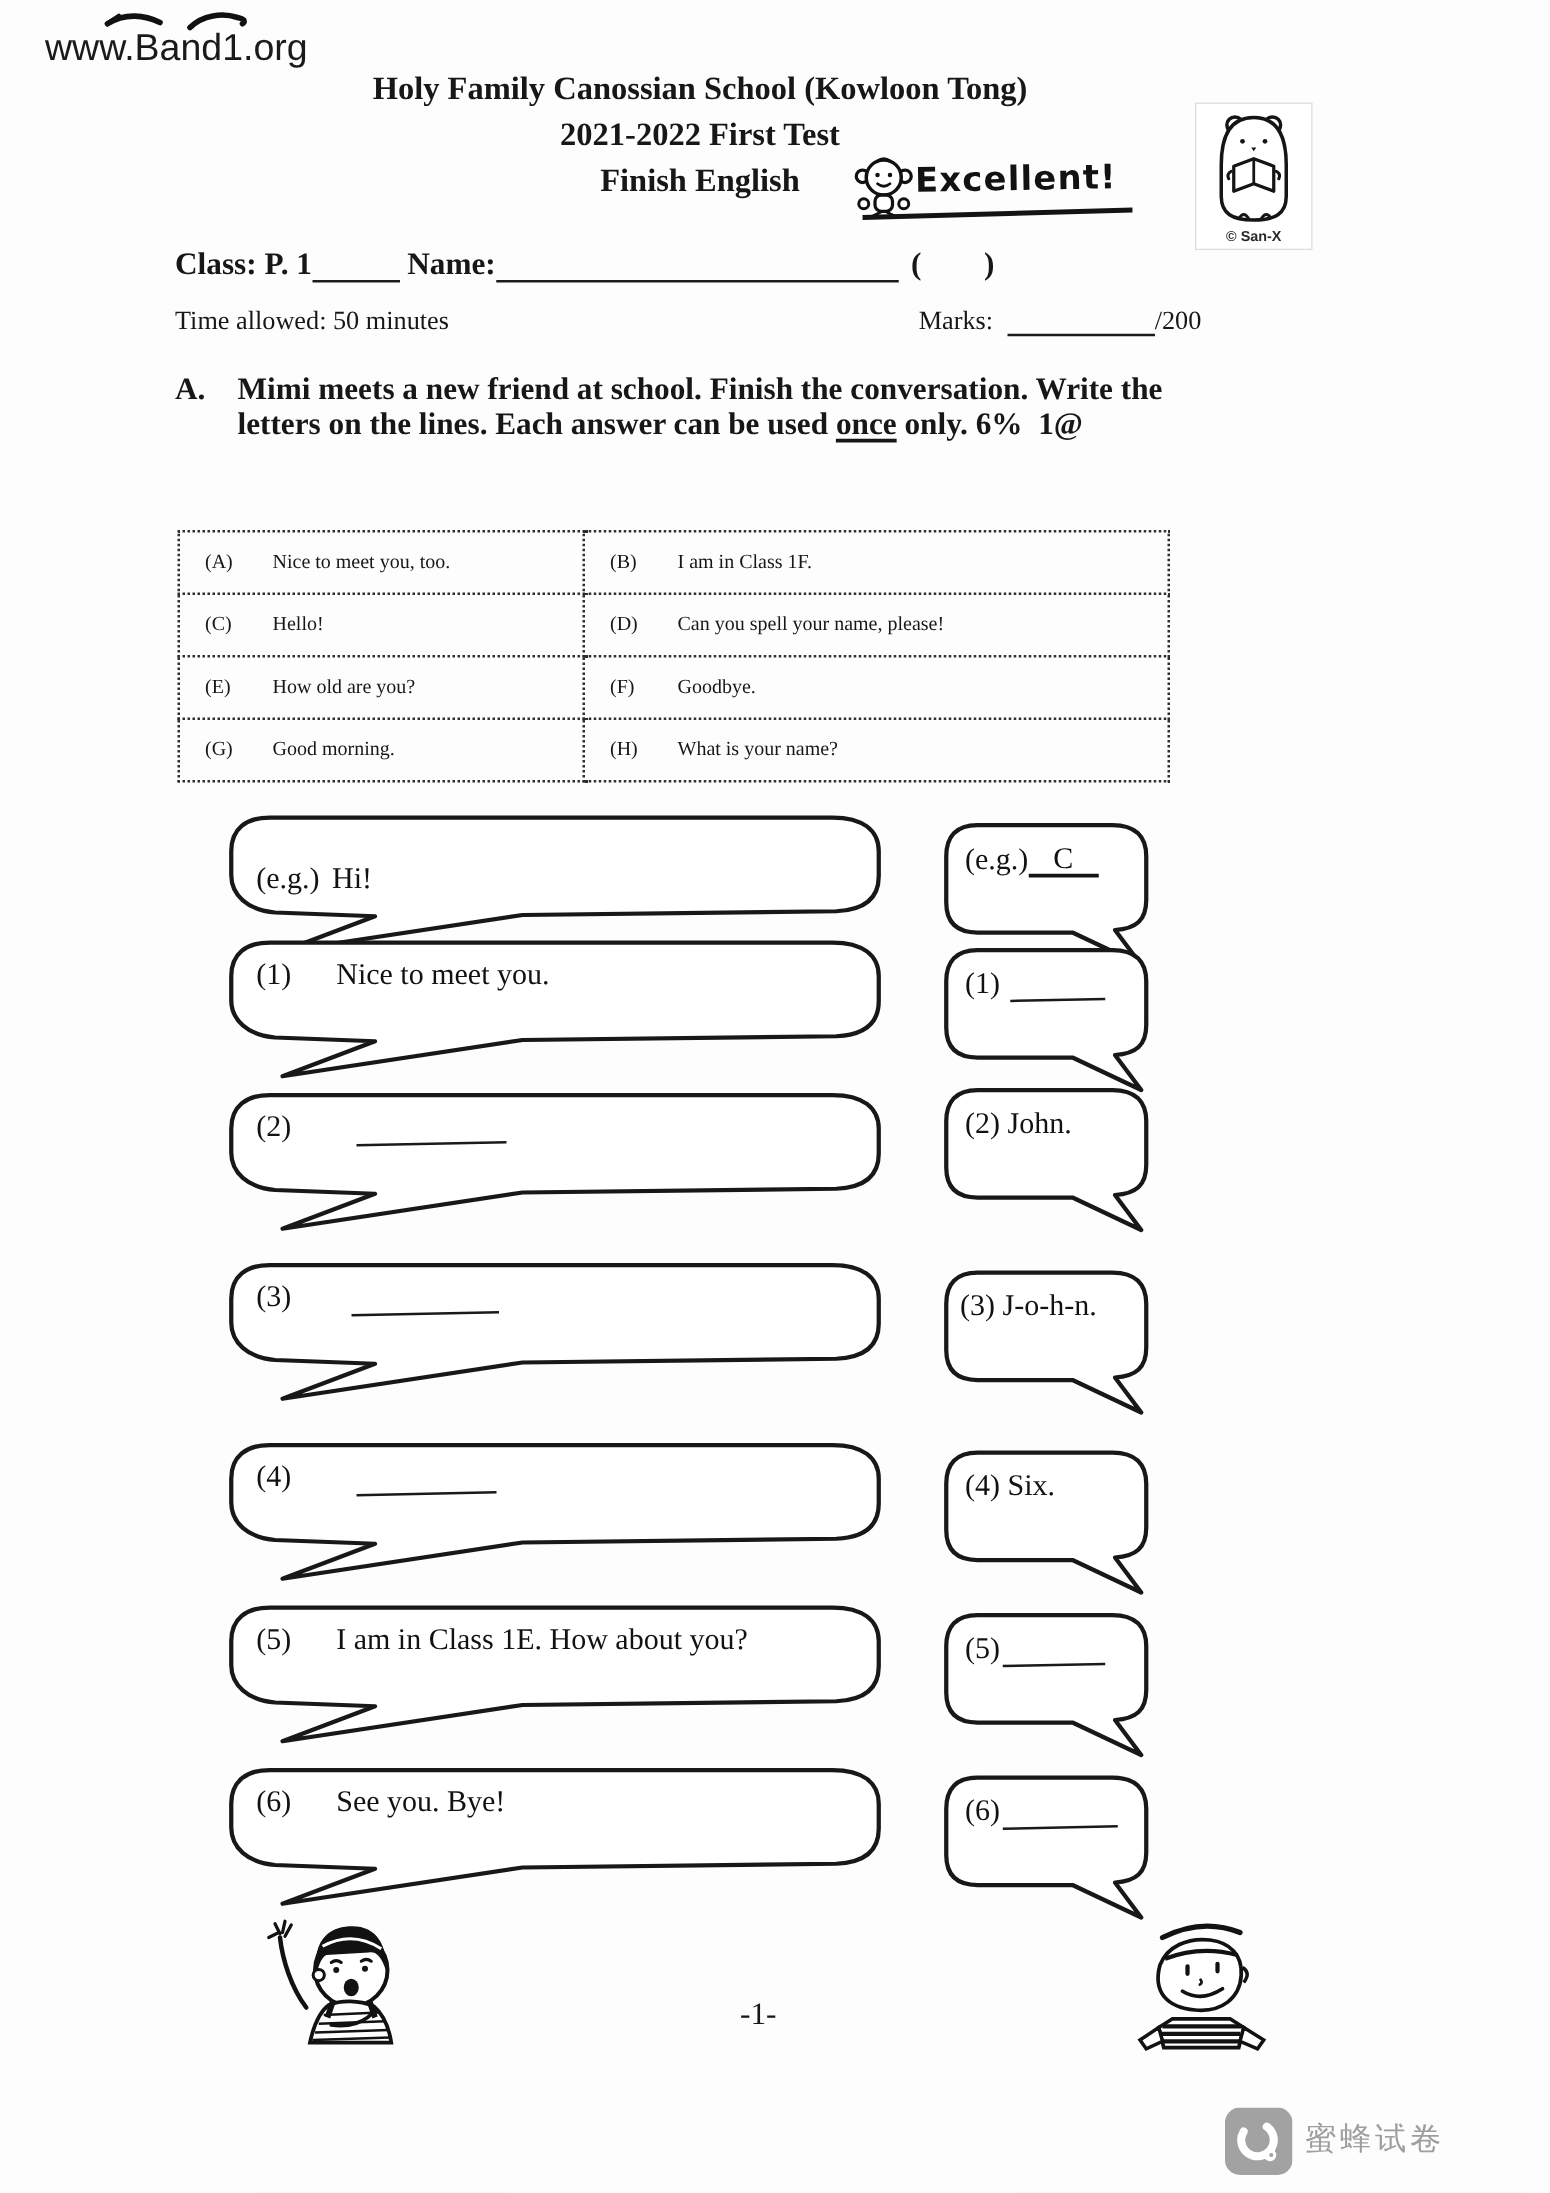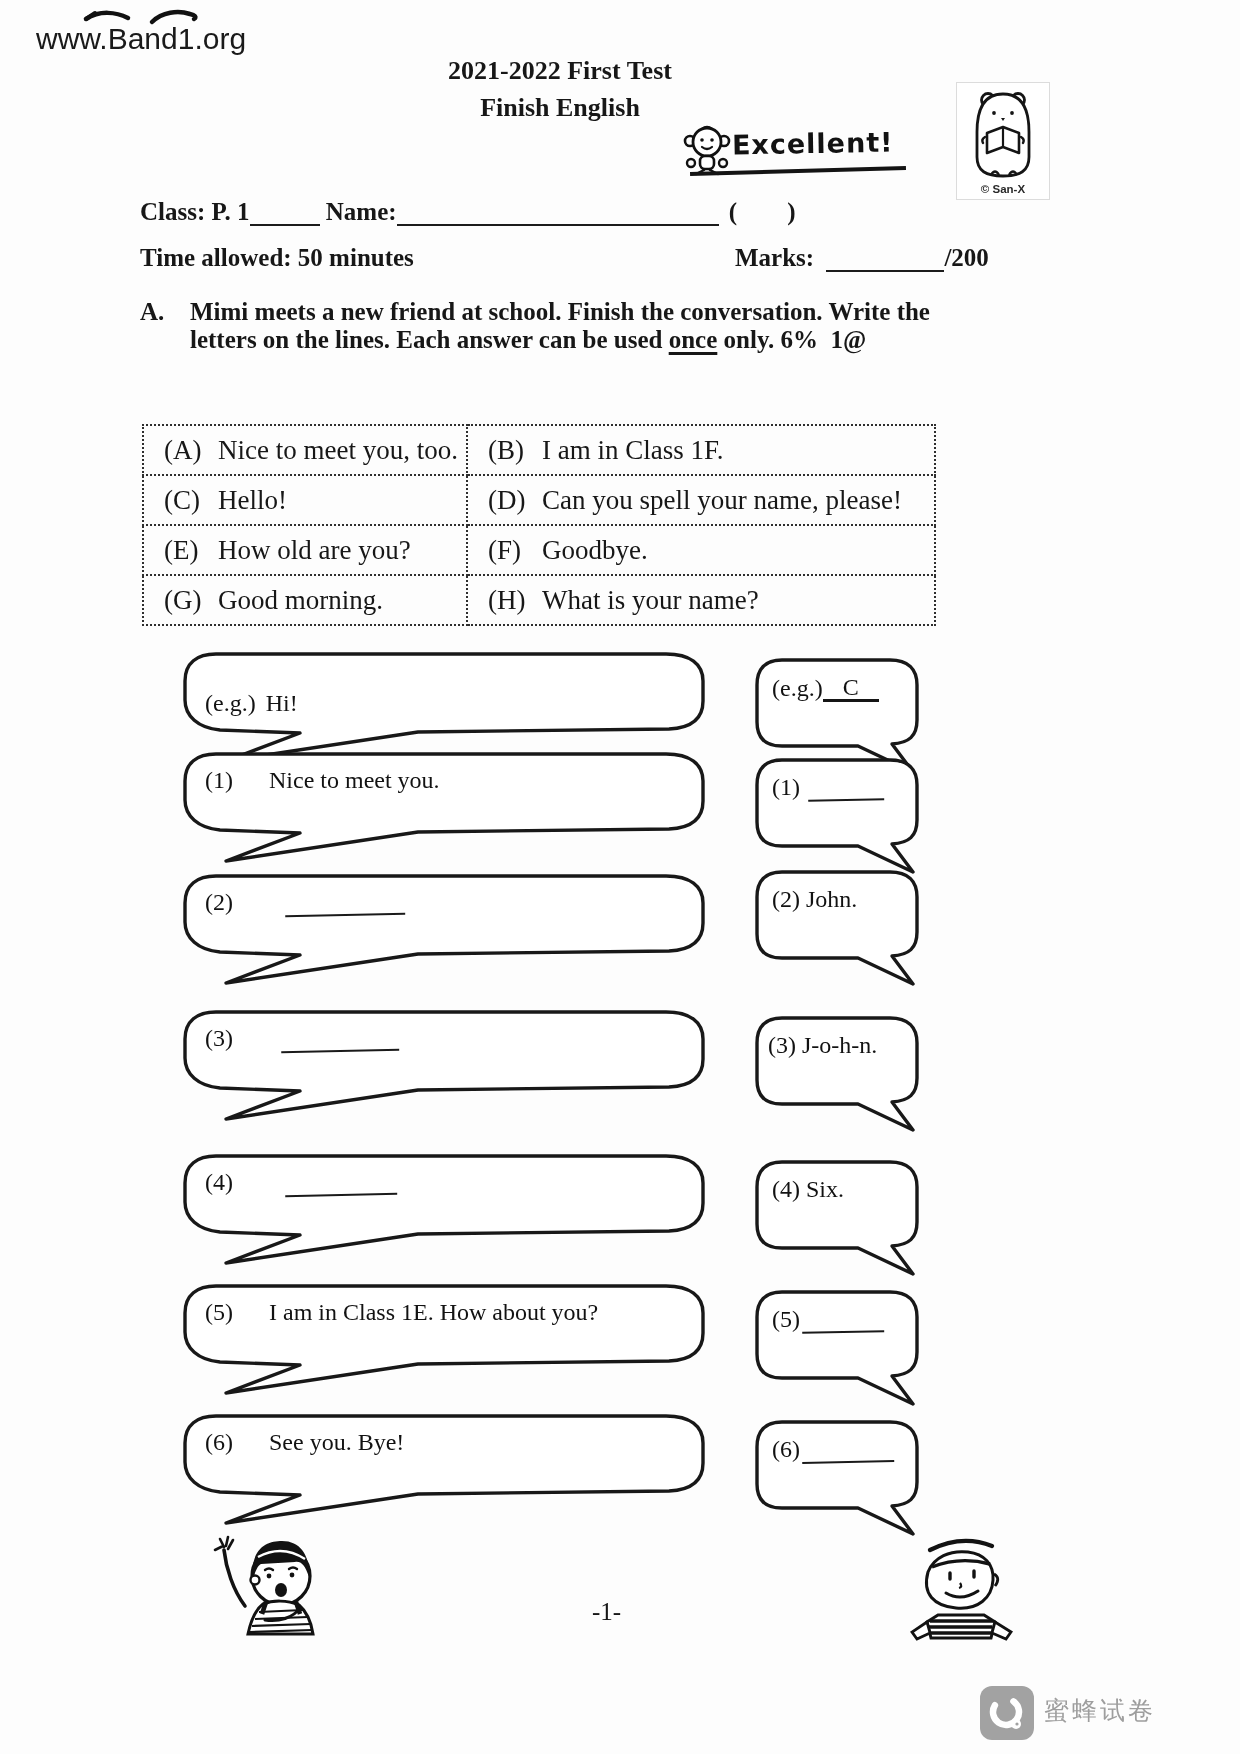--- a/index.html
+++ b/index.html
@@ -18,30 +18,30 @@
 
   .stamp { left:682px; top:122px; width:230px; height:60px; }
   .stamp-label { position:absolute; left:50px; top:6px; font-size:27px; font-weight:bold;
     font-family:"DejaVu Sans",sans-serif; letter-spacing:1px; transform:rotate(-1deg); color:#121212; }
   .stamp-underline { position:absolute; left:8px; top:47px; width:216px; height:4px; background:#141414; transform:rotate(-1.6deg); }
 
   .sticker-box { left:956px; top:82px; width:94px; height:118px; border:1px solid #dcdcdc; background:#fff; text-align:center; }
   .sticker-credit { font-size:11.5px; font-weight:bold; color:#2a2a2a; font-family:"Liberation Sans",sans-serif; }
 
   .info-line { left:140px; top:198px; width:960px; font-size:25px; font-weight:bold; }
-  .tm-line { left:140px; top:244px; width:960px; height:36px; font-size:25px; font-weight:bold; }
+  .tm-line { left:140px; top:244px; width:960px; height:36px; font-size:21px; font-weight:normal; }
   .wline { display:inline-block; border-bottom:2.6px solid #1c1c1c; height:25px; vertical-align:bottom; }
 
   .section-a { left:140px; top:298px; width:980px; font-size:25px; font-weight:bold; display:flex; }
   .sec-num { width:50px; }
   .sec-lines div:first-child { }
   .once-underline { text-decoration:underline; text-decoration-thickness:2.5px; text-underline-offset:4px; }
 
   table.bank { position:absolute; left:142px; top:424px; width:794px; border-collapse:collapse; }
-  table.bank td { border:2.4px dotted #2e2e2e; height:50px; font-size:27px; padding-left:20px; vertical-align:middle; }
+  table.bank td { border:2.4px dotted #2e2e2e; height:50px; font-size:16px; padding-left:20px; vertical-align:middle; }
   table.bank td.c1 { width:324px; }
   .opt-label { display:inline-block; width:54px; }
 
   .bubble-left-svg { position:absolute; left:172px; width:542px; height:120px; }
   .bubble-right-svg { position:absolute; left:750px; width:174px; height:122px; }
   .btext { position:absolute; font-size:24px; color:#121212; }
   .b-ans-line { display:inline-block; border-bottom:2.7px solid #1a1a1a; height:23px; vertical-align:bottom; transform:rotate(-1.2deg); }
   .letter-line { display:inline-block; width:56px; text-align:center; border-bottom:3px solid #151515; height:28px; vertical-align:bottom; font-size:24px; }
 
   .page-num { left:592px; top:1598px; font-size:25px; }
@@ -56,20 +56,21 @@
 
   <svg class="abs" style="left:78px; top:6px;" width="132" height="24" viewBox="0 0 132 24">
     <path d="M8 13 C 22 4 38 6 50 12" fill="none" stroke="#111" stroke-width="4.5" stroke-linecap="round"></path>
     <path d="M8 13 L 17 7" fill="none" stroke="#111" stroke-width="4" stroke-linecap="round"></path>
     <path d="M74 16 C 84 6 100 4 112 8 C 117 9 119 11 116 13" fill="none" stroke="#111" stroke-width="4.5" stroke-linecap="round"></path>
   </svg>
 
   <div class="abs site-mark">www.Band1.org</div>
 
   <div class="abs title-block">
+    <div>Holy Family Canossian School (Kowloon Tong)</div>
     <div>2021-2022 First Test</div>
     <div>Finish English</div>
   </div>
 
   <div class="abs stamp">
     <svg style="position:absolute;left:0;top:2px;" width="50" height="56" viewBox="0 0 50 56">
       <circle cx="8" cy="17" r="5" fill="none" stroke="#111" stroke-width="2.6"></circle>
       <circle cx="42" cy="17" r="5" fill="none" stroke="#111" stroke-width="2.6"></circle>
       <circle cx="25" cy="18" r="14" fill="#fff" stroke="#111" stroke-width="2.8"></circle>
       <path d="M20 5 Q 25 1 30 5" fill="none" stroke="#111" stroke-width="2.4"></path>

